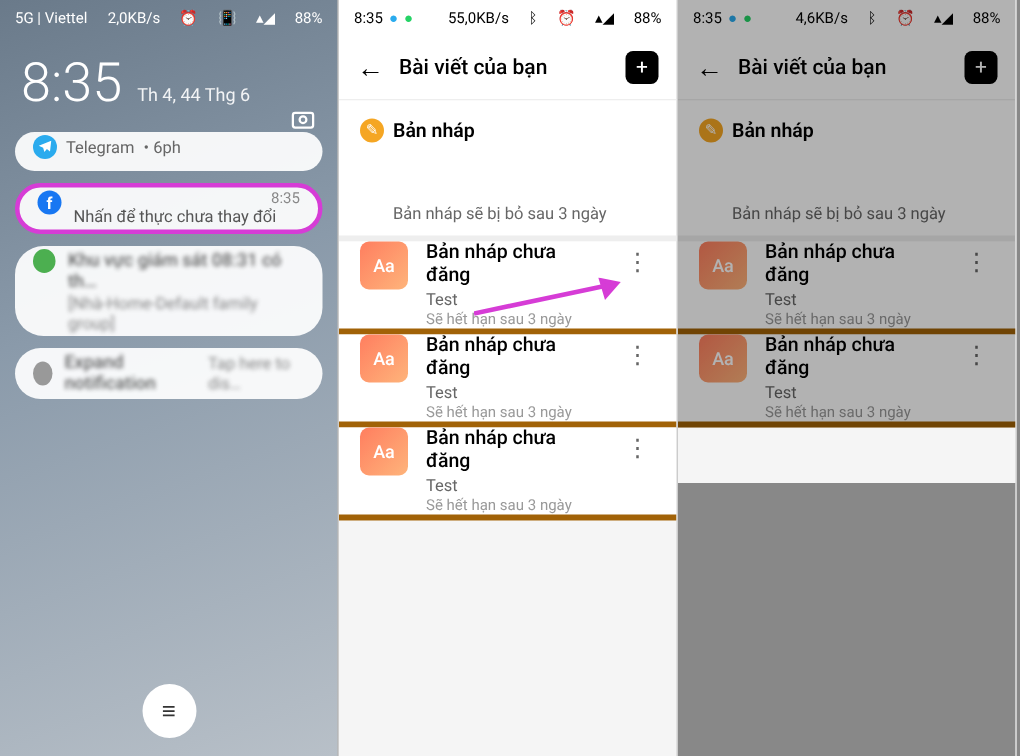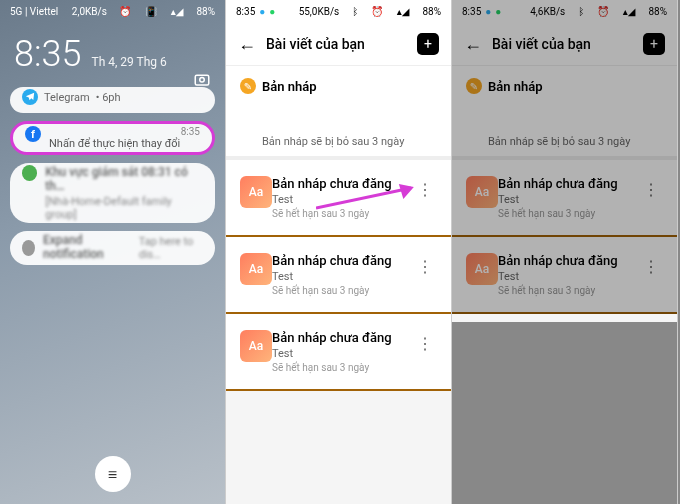--- a/index.html
+++ b/index.html
@@ -35,21 +35,21 @@
 .p2 .status-bar, .p3 .status-bar { color: #000; background: #fff; }
 .app-header { display: flex; align-items: center; gap: 10px; padding: 10px 12px; background: #fff; border-bottom: 1px solid #eee; }
 .back-arrow { font-size: 18px; }
 .header-title { font-size: 14px; font-weight: 500; flex: 1; }
 .plus-box { width: 22px; height: 22px; background: #000; border-radius: 5px; color: #fff; display: flex; align-items: center; justify-content: center; font-size: 14px; }
 .draft-section { background: #fff; padding: 12px 14px 8px; border-bottom: 4px solid #eee; }
 .draft-hdr { display: flex; align-items: center; gap: 6px; margin-bottom: 2px; }
 .draft-badge { width: 16px; height: 16px; background: #f5a623; border-radius: 50%; display: inline-flex; align-items: center; justify-content: center; color: #fff; font-size: 10px; }
 .draft-title { font-size: 13px; font-weight: 600; }
 .draft-note { font-size: 11px; color: #666; margin-left: 22px; margin-top: 41px; }
-.draft-item { display: flex; align-items: flex-start; gap: 0; padding: 16px 14px; background: #fff; border-bottom: 2px solid #a16207; position: relative; }
+.draft-item { display: flex; align-items: flex-start; gap: 12px; padding: 0 14px; background: #fff; border-bottom: 4px solid #a16207; position: relative; }
 .aa-icon { width: 32px; height: 32px; background: linear-gradient(135deg, #ff7e5f, #feb47b); border-radius: 6px; display: flex; align-items: center; justify-content: center; font-size: 12px; color: #fff; font-weight: 500; flex-shrink: 0; }
 .draft-body { flex: 1; }
 .draft-item-title { font-size: 13px; font-weight: 500; margin-bottom: 2px; }
 .draft-item-sub { font-size: 11px; color: #666; }
 .draft-item-exp { font-size: 10px; color: #999; margin-top: 2px; }
 .kebab { color: #666; font-size: 16px; padding: 4px; }
 .arrow-annot { position: absolute; pointer-events: none; }
 .arrow-svg { stroke: #d63cd6; stroke-width: 3; fill: #d63cd6; }
 
 
@@ -70,21 +70,21 @@
     <div class="status-right">
       <span>2,0KB/s</span>
       <span>⏰</span>
       <span>📳</span>
       <span>▴◢</span>
       <span>88%</span>
     </div>
   </div>
   <div class="clock-row">
     <div class="big-clock">8:35</div>
-    <div class="date-txt">Th 4, 29 Thg 6</div>
+    <div class="date-txt">Th 4, 44 Thg 6</div>
   </div>
   <div class="camera-icon-row">
     <svg width="18" height="18" viewBox="0 0 24 24" fill="none" stroke="#fff" stroke-width="2">
         <rect x="3" y="7" width="18" height="13" rx="2"></rect>
         <circle cx="12" cy="13" r="3"></circle>
       </svg>
   </div>
 
   <div class="notif">
     <div class="notif-hdr">
@@ -98,21 +98,21 @@
     </div>
   </div>
 
   <div class="notif highlight">
     <div style="display:flex; align-items:flex-start; gap:8px;">
       <span class="fb-icon">f</span>
       <div style="flex:1">
         <div style="display:flex; align-items:baseline;">
           <div class="notif-right-time">8:35</div>
         </div>
-        <div class="notif-sub">Nhấn để thực hiện thay đổi</div>
+        <div class="notif-sub">Nhấn để thực chưa thay đổi</div>
       </div>
     </div>
   </div>
 
   <div class="notif blur">
     <div style="display:flex; gap:8px;">
       <span class="grn-icon"></span>
       <div>
         <div class="notif-title">Khu vực giám sát 08:31 có th…</div>
         <div class="notif-sub">[Nhà-Home-Default family group]</div>

